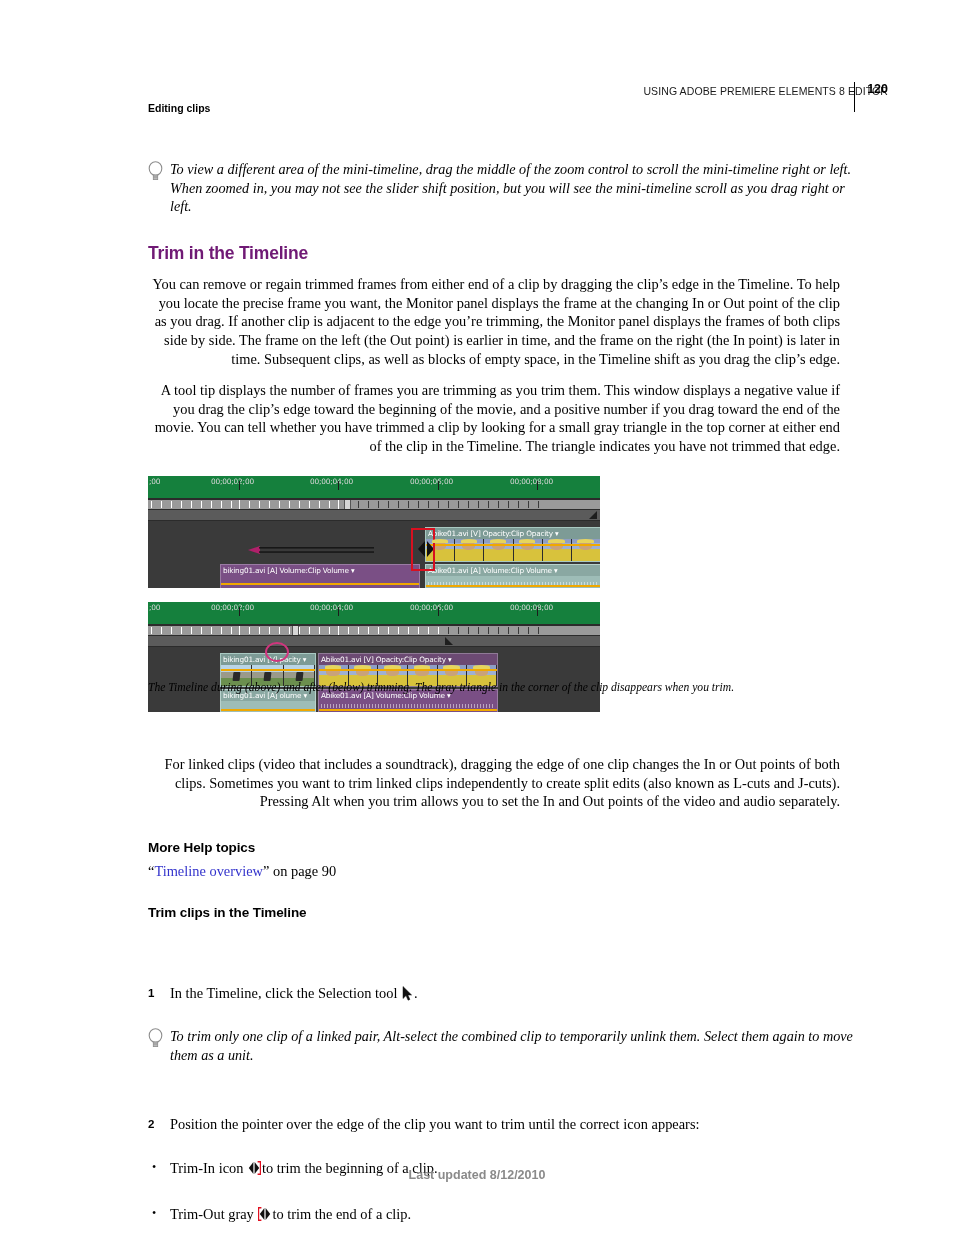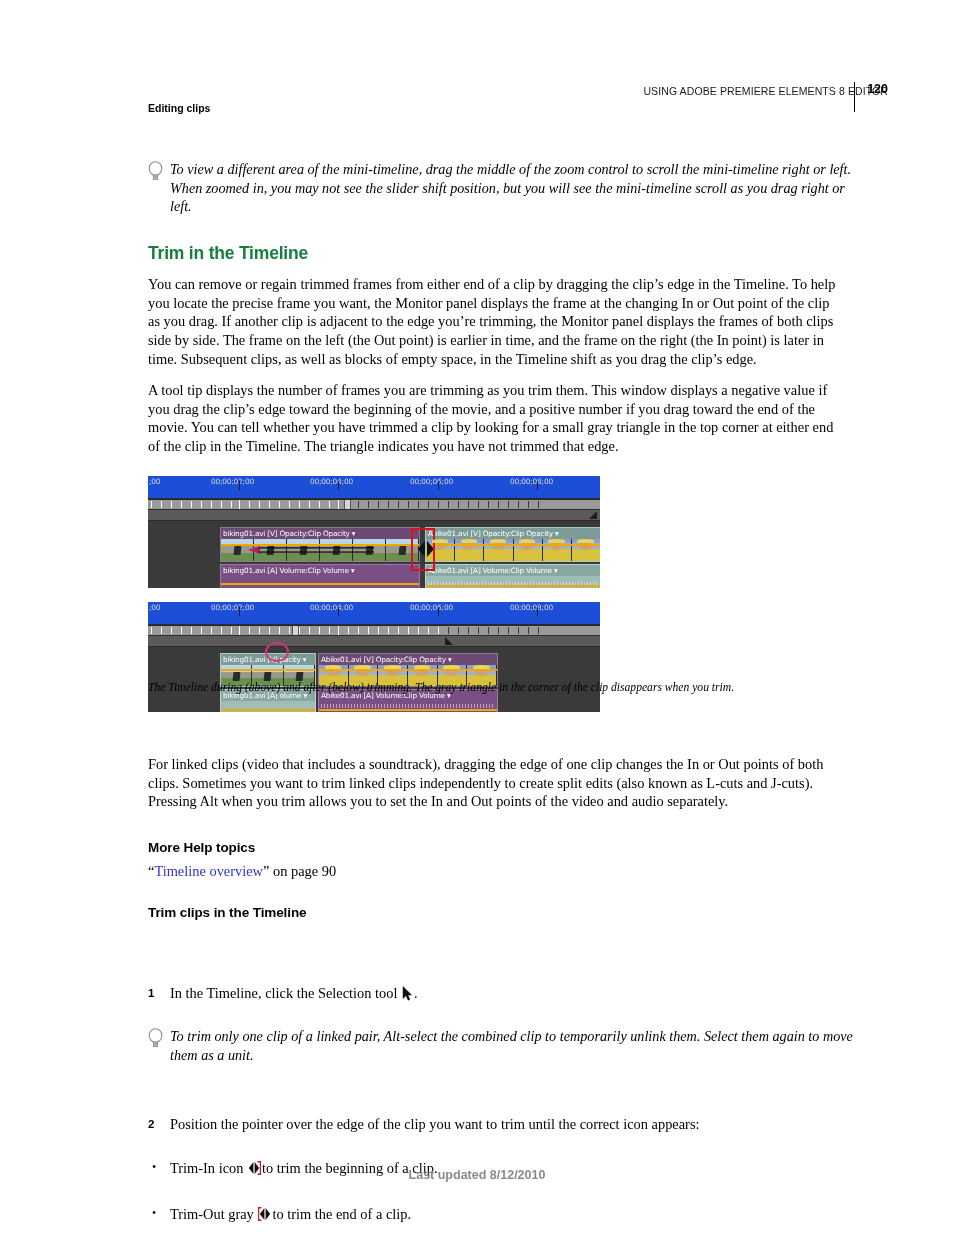--- a/index.html
+++ b/index.html
@@ -72,21 +72,21 @@
   
   .col {
     position: absolute;
     left: 148px;
     width: 692px;
   }
   p.body {
     font-size: 14.4px;
     line-height: 18.7px;
     margin: 0;
-    text-align: left;
+    text-align: right;
     color: #000;
   }
 
   
   .tip {
     position: relative;
     padding-left: 22px;
   }
   .tip-text {
     font-style: italic;
@@ -102,21 +102,21 @@
     height: 21px;
   }
 
   
   h1.h-main {
     font-family: "Liberation Sans", sans-serif;
     font-size: 17.5px;
     font-weight: bold;
     margin: 0;
     letter-spacing: -0.2px;
-    color: #15803d;
+    color: #701a75;
   }
   h2.h-sub {
     font-family: "Liberation Sans", sans-serif;
     font-size: 13.5px;
     font-weight: bold;
     margin: 0;
     letter-spacing: -0.1px;
     color: #000;
   }
 
@@ -187,21 +187,21 @@
   .tl {
     position: absolute;
     left: 148px;
     background: #3a3a3a;
     overflow: hidden;
     font-family: "DejaVu Sans", sans-serif;
   }
   .tl-ruler {
     position: relative;
     height: 22px;
-    background: #1d4ed8;
+    background: #15803d;
     border-bottom: 1px solid #2b2b2b;
   }
   .tl-ruler-labels {
     position: absolute;
     left: 0; top: 0;
     width: 100%;
     height: 13px;
   }
   .tl-tlabel {
     position: absolute;
@@ -455,36 +455,20 @@
 
       <div style="position:absolute;left:196px;top:0;width:5px;height:9px;background:#d6d6d6;border-left:1px solid #555;border-right:1px solid #555;"></div>
     </div>
 
     <div class="tl-workbar">
       <div style="position:absolute;right:3px;top:1px;width:0;height:0;border-left:8px solid transparent;border-bottom:8px solid #1e1e1e;"></div>
     </div>
 
     <div class="tl-tracks" style="height:70px;">
 
-      <div class="clip clip-v" style="left:72px; top:6px; width:200px; height:35px;">
-        <div class="clip-header">
-          <span>biking01.avi [V]</span>
-          <span>Opacity:Clip Opacity</span>
-          <span>▾</span>
-        </div>
-        <div class="filmstrip" style="height:22px;">
-          <div class="frame f-bike"></div>
-            <div class="frame f-bike"></div>
-          <div class="frame f-bike"></div>
-            <div class="frame f-bike"></div>
-          <div class="frame f-bike"></div>
-            <div class="frame f-bike"></div>
-          <div class="rubber" style="top:5px;"></div>
-        </div>
-      </div>
 
       <div class="clip clip-teal" style="left:277px; top:6px; width:177px; height:35px; background:#7d9b96;">
         <div class="clip-header">
           <span>Abike01.avi [V]</span>
           <span>Opacity:Clip Opacity</span>
           <span>▾</span>
         </div>
         <div class="filmstrip" style="height:22px;">
           <div class="frame f-face"></div>
             <div class="frame f-face"></div>

